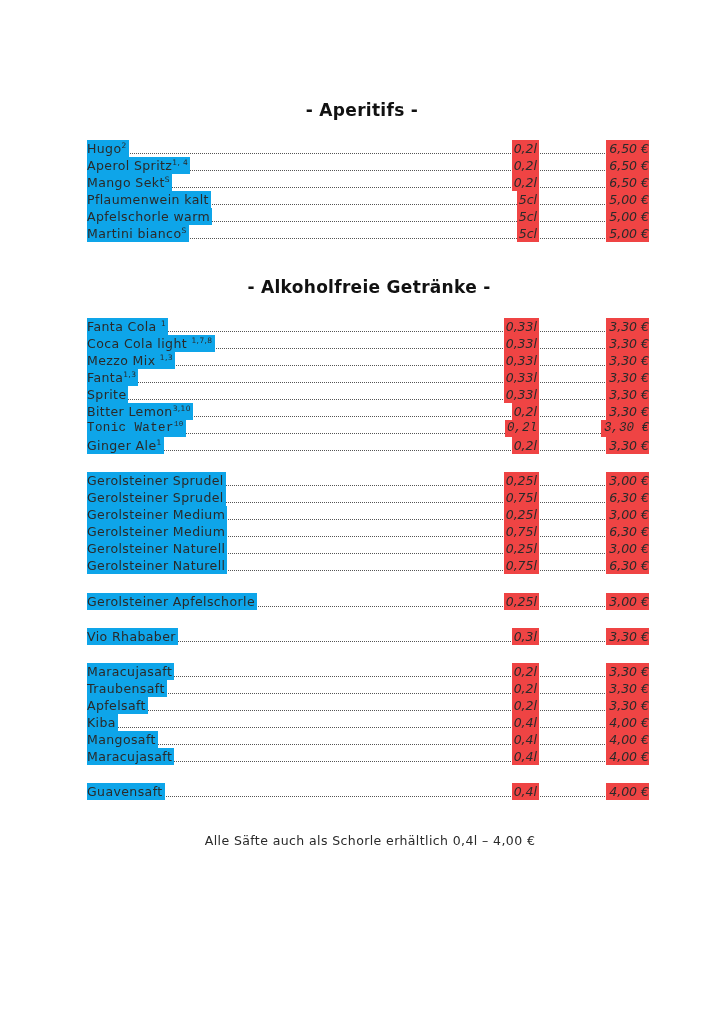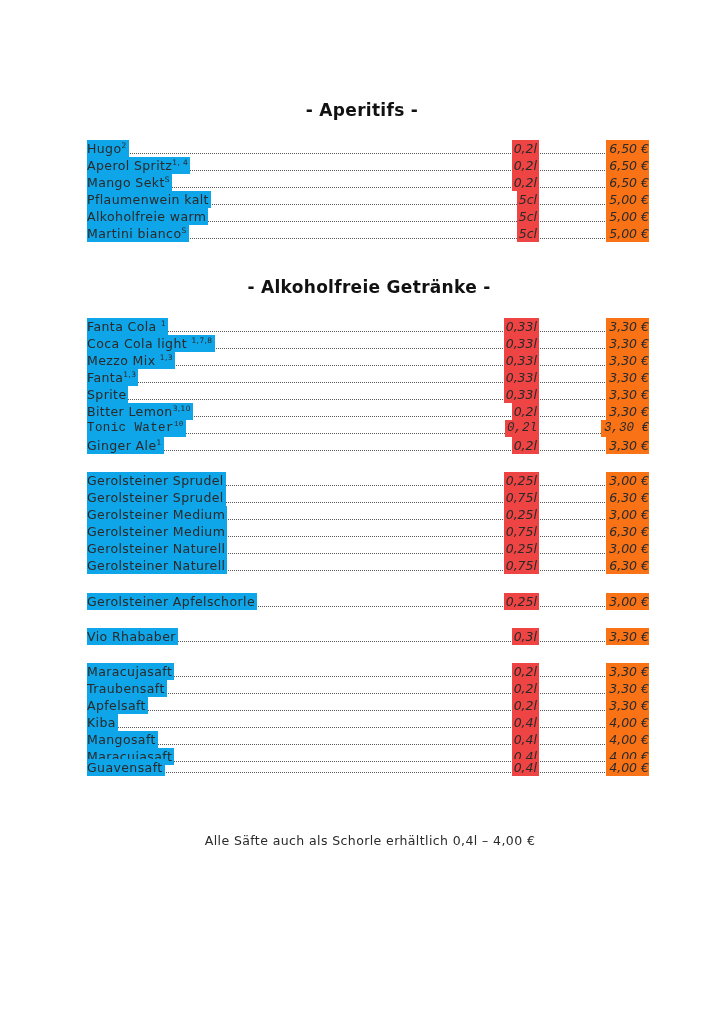--- a/index.html
+++ b/index.html
@@ -81,21 +81,21 @@
       background: #ef4444;
       padding: 0 2px;
       font-style: italic;
       text-align: right;
       z-index: 2;
     }
     .price {
       position: absolute;
       right: 0;
       top: 0;
-      background: #f97316;
+      background: #ef4444;
       padding-left: 3px;
       font-style: italic;
       z-index: 2;
     }
     .note {
       position: absolute;
       left: 0;
       width: 740px;
       text-align: center;
       font-size: 12.5px;
@@ -129,21 +129,21 @@
     <span class="price">6,50 €</span>
   </div>
   <div class="row" style="top:180px;">
     <span class="leader"></span>
     <span class="name"><span>Pflaumenwein kalt</span><sup></sup></span>
     <span class="vol">5cl</span>
     <span class="price">5,00 €</span>
   </div>
   <div class="row" style="top:197px;">
     <span class="leader"></span>
-    <span class="name"><span>Alkoholfreie warm</span><sup></sup></span>
+    <span class="name"><span>Apfelschorle warm</span><sup></sup></span>
     <span class="vol">5cl</span>
     <span class="price">5,00 €</span>
   </div>
   <div class="row" style="top:214px;">
     <span class="leader"></span>
     <span class="name"><span>Martini bianco</span><sup>S</sup></span>
     <span class="vol">5cl</span>
     <span class="price">5,00 €</span>
   </div>
 
@@ -278,21 +278,21 @@
     <span class="name"><span>Mangosaft</span><sup></sup></span>
     <span class="vol">0,4l</span>
     <span class="price">4,00 €</span>
   </div>
   <div class="row" style="top:737px;">
     <span class="leader"></span>
     <span class="name"><span>Maracujasaft</span><sup></sup></span>
     <span class="vol">0,4l</span>
     <span class="price">4,00 €</span>
   </div>
-  <div class="row" style="top:748px;text-decoration:underline;">
+  <div class="row" style="top:772px;text-decoration:underline;">
     <span class="leader"></span>
     <span class="name"><span>Guavensaft</span><sup></sup></span>
     <span class="vol">0,4l</span>
     <span class="price">4,00 €</span>
   </div>
 
   <div class="note" style="top:822px;">Alle Säfte auch als Schorle erhältlich 0,4l – 4,00 €</div>
 
 </div>
 

